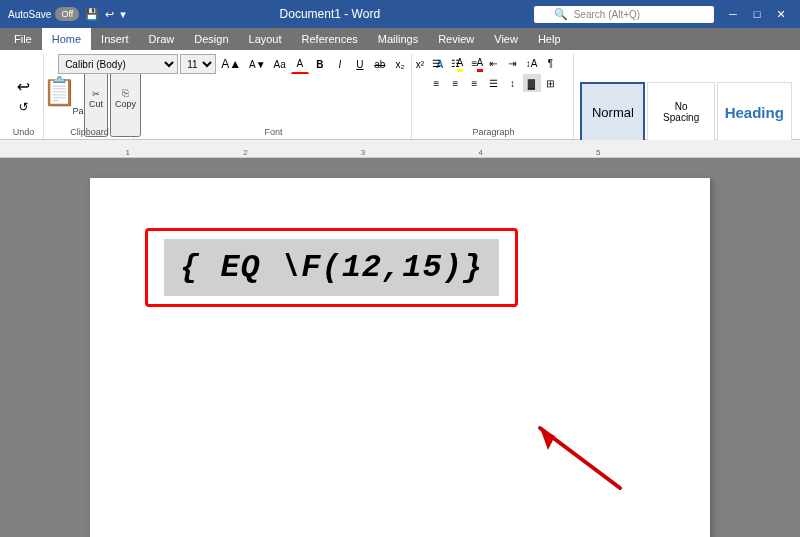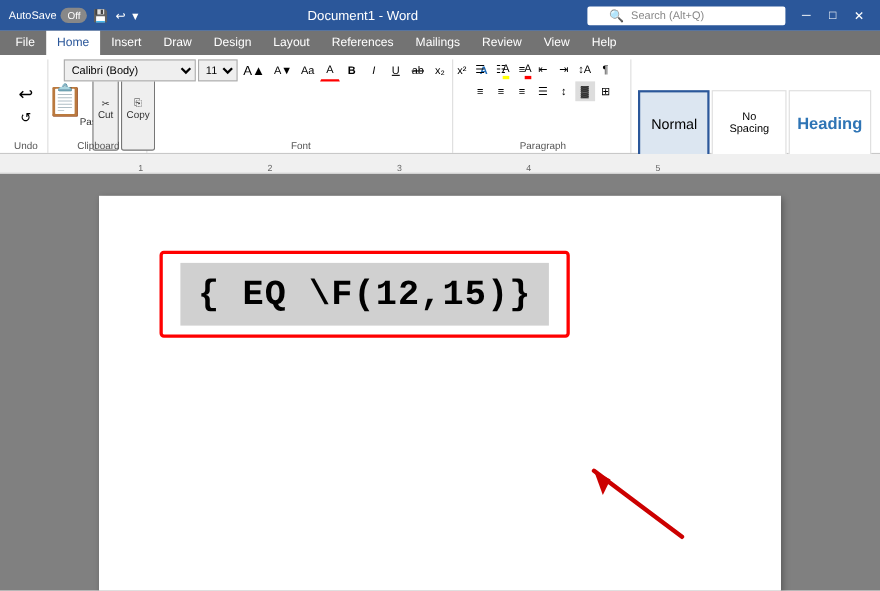--- a/index.html
+++ b/index.html
@@ -235,20 +235,21 @@
 
     
     .field-code-container {
       position: absolute;
       top: 50px;
       left: 55px;
       border: 3px solid red;
       border-radius: 4px;
       padding: 8px 16px;
       background: transparent;
+      font-style: italic;
     }
     .field-code-inner {
       background: #d0d0d0;
       padding: 10px 16px;
       display: inline-block;
     }
     .field-code-text {
       font-size: 32px;
       font-weight: bold;
       font-family: 'Courier New', Courier, monospace;

